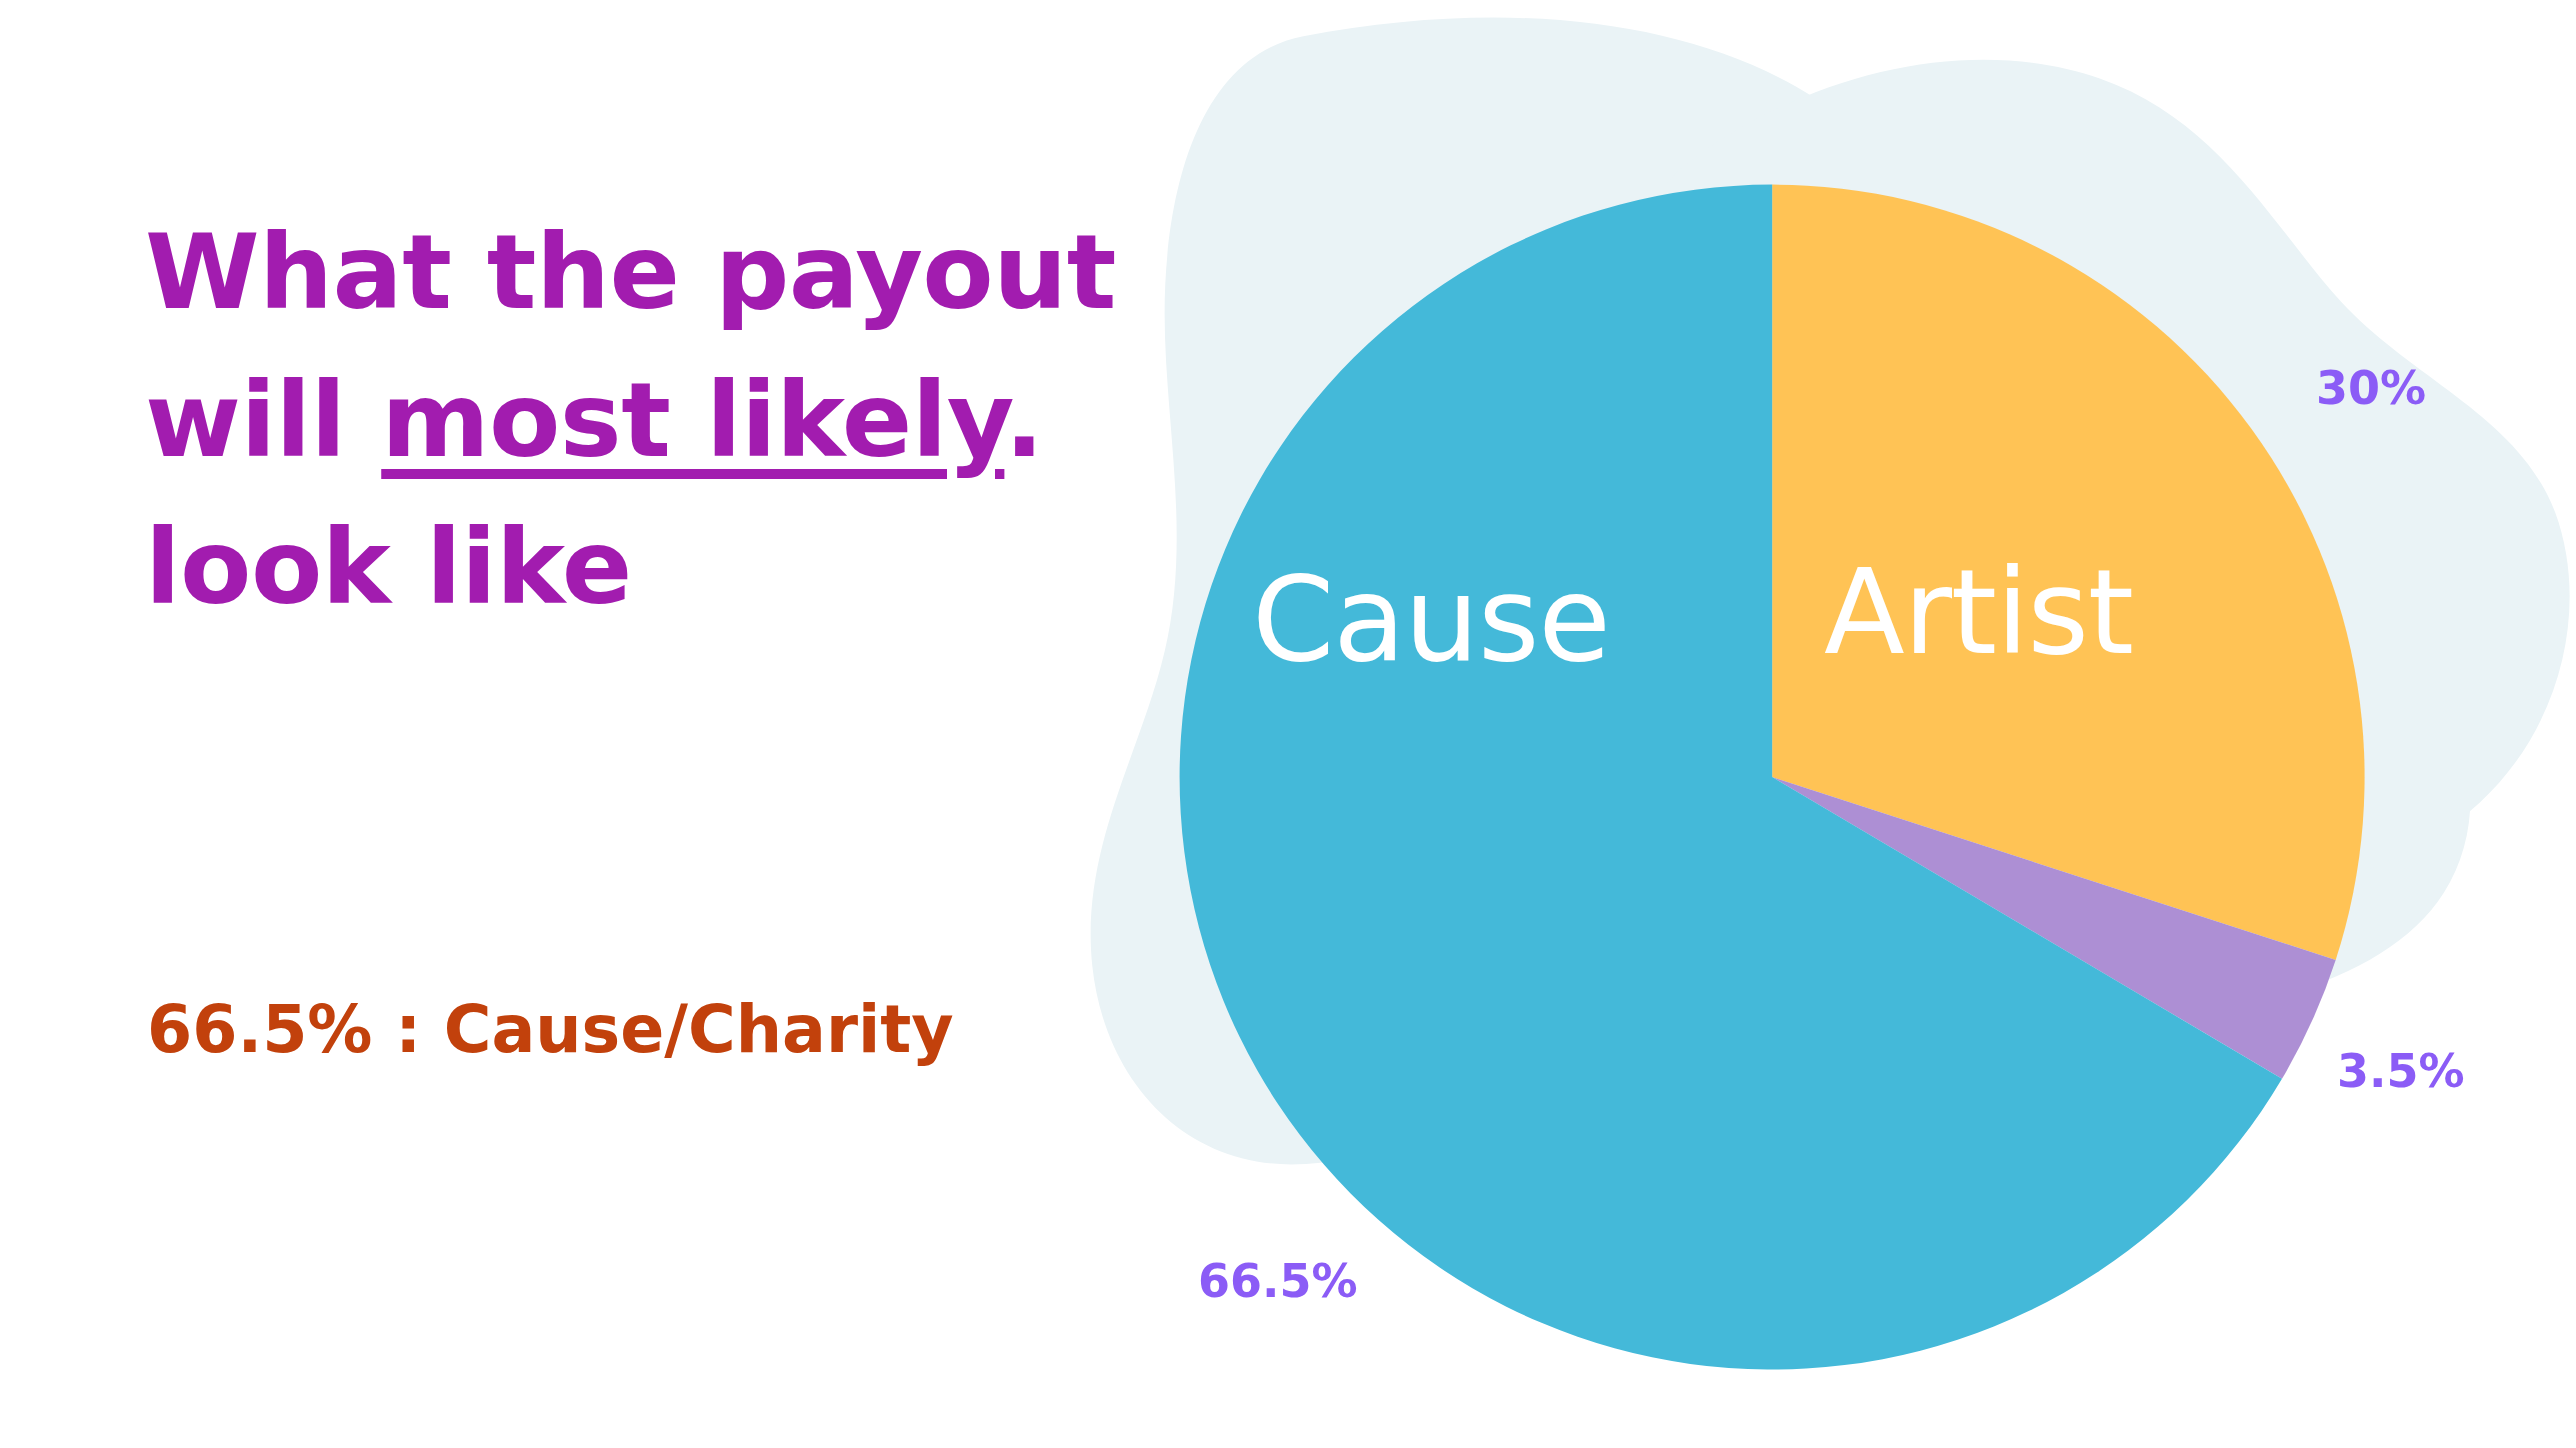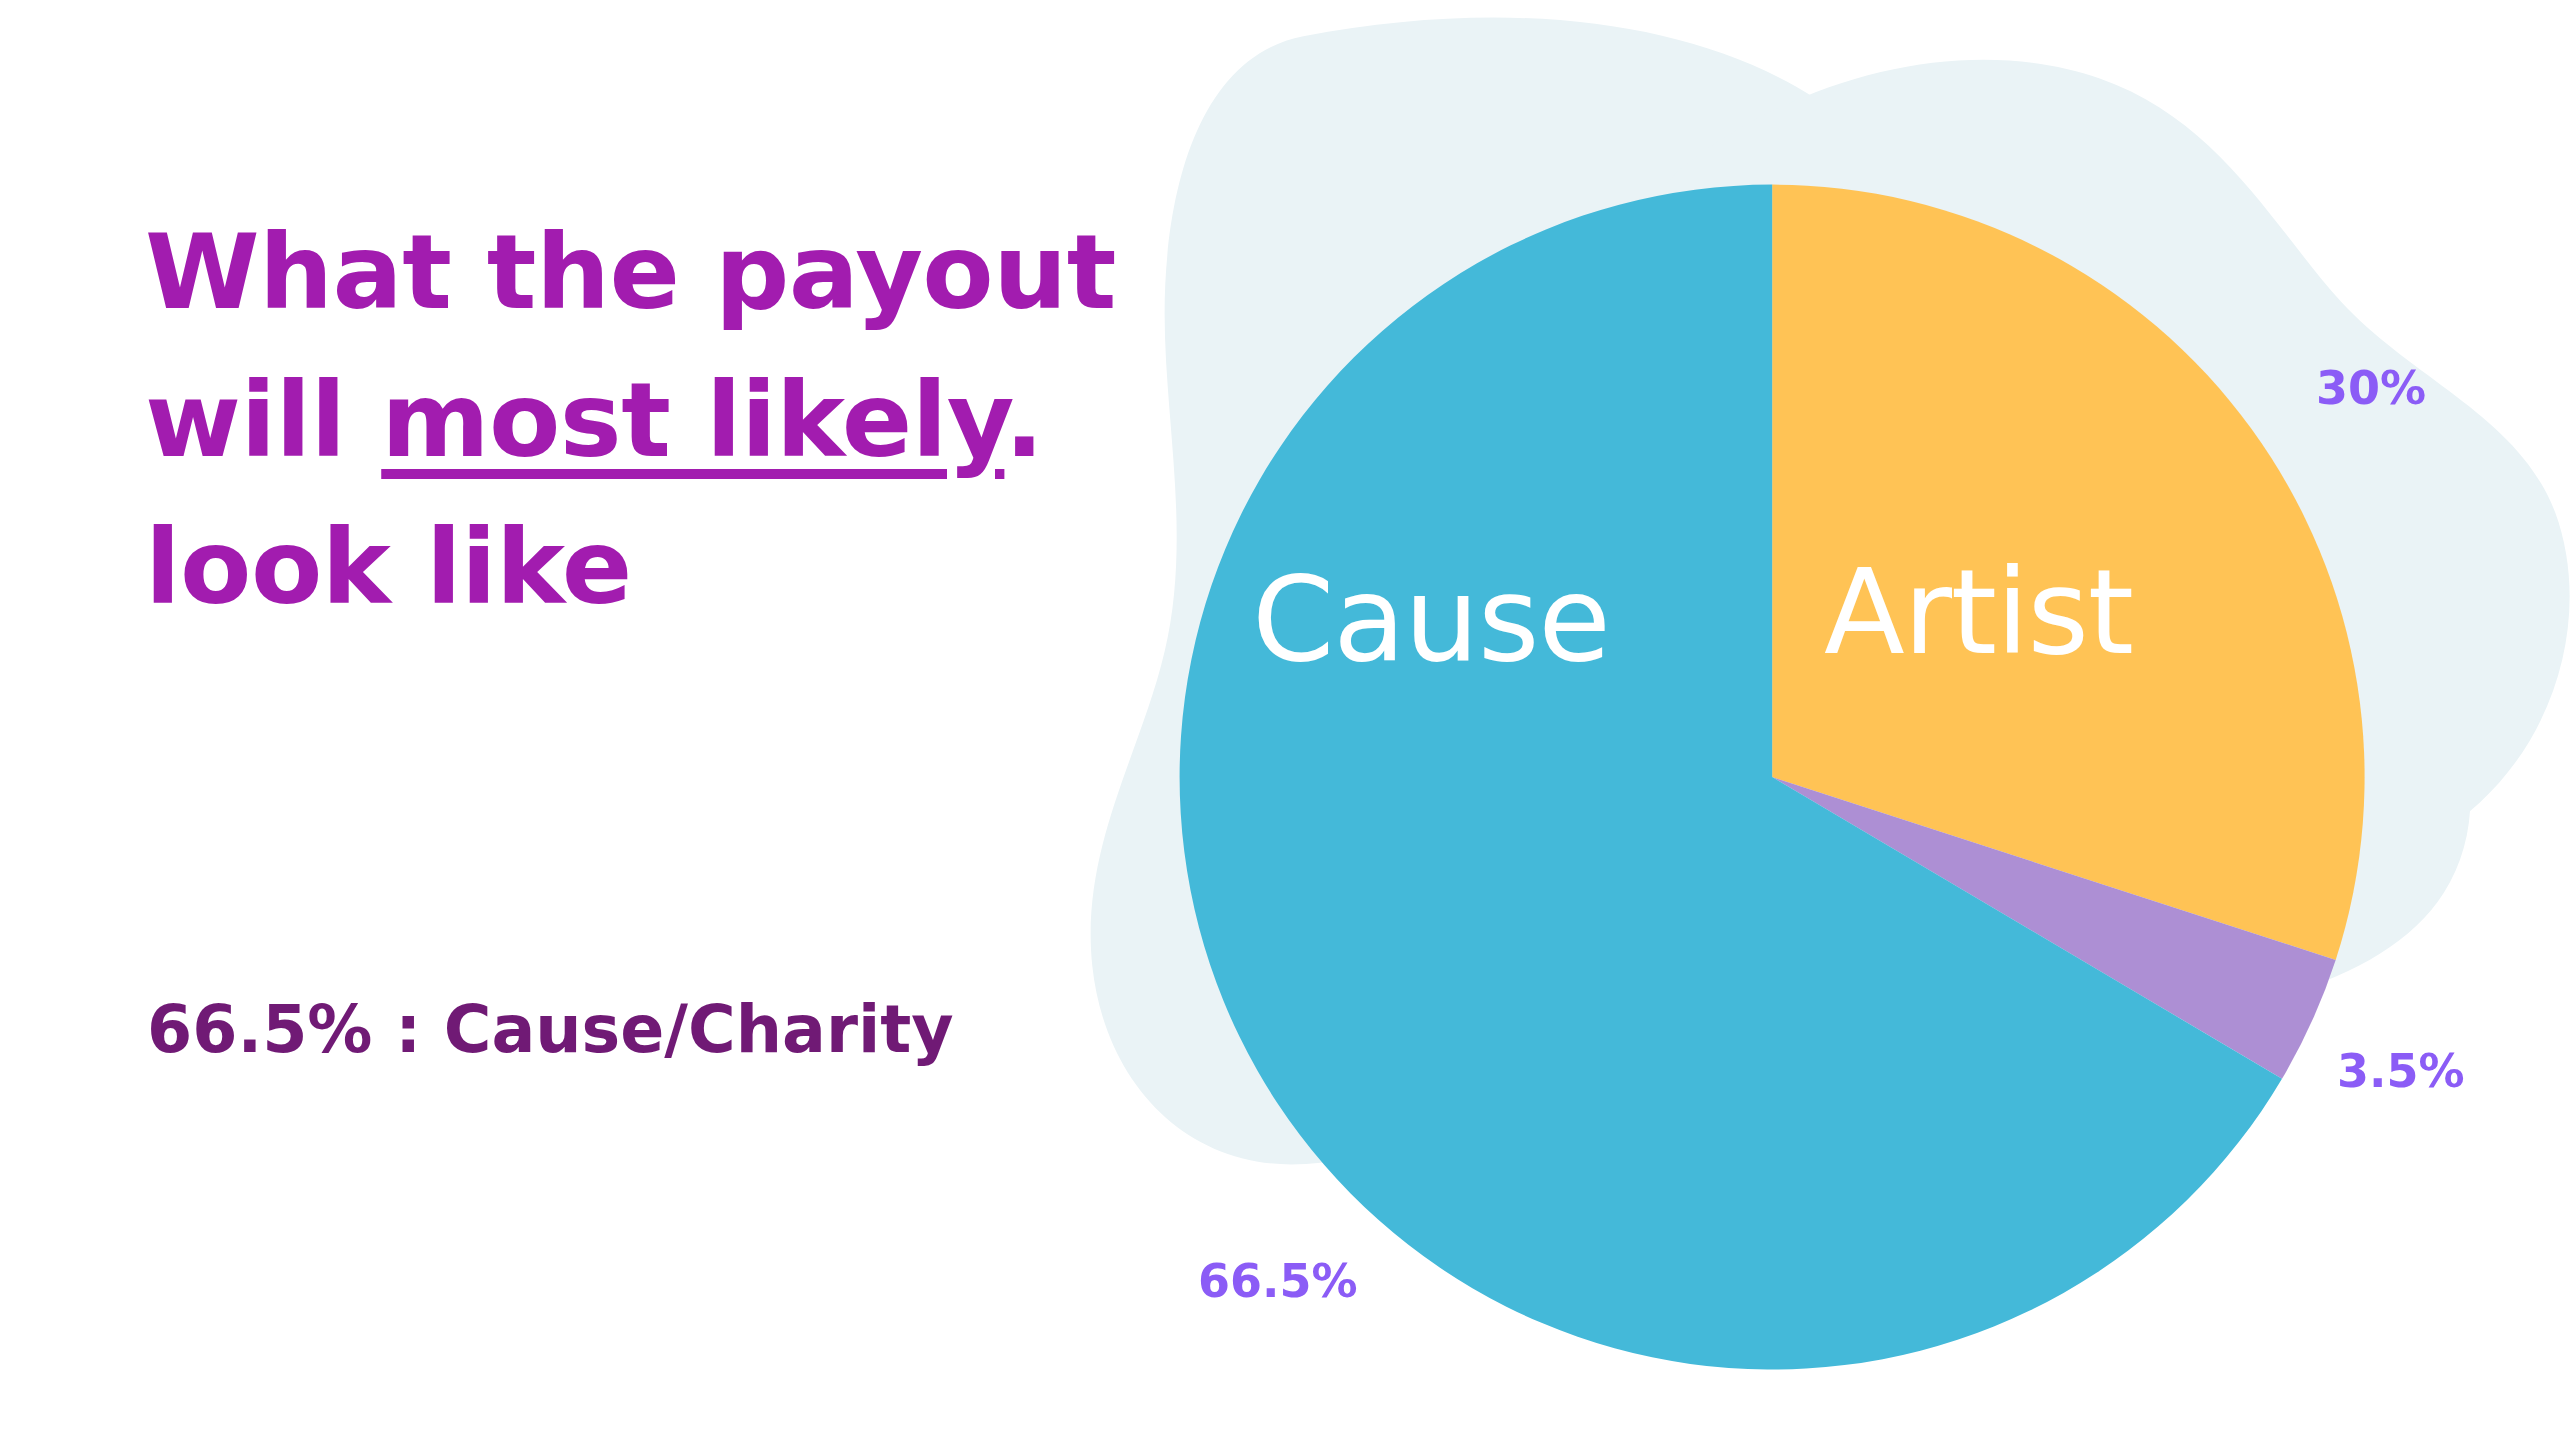--- a/index.html
+++ b/index.html
@@ -54,21 +54,21 @@
     text-decoration-thickness: 9.7px;
     text-underline-offset: 13.3px;
     margin-top: 43px;
   }
 
   
   #legend {
     position: absolute;
     left: 147px;
     top: 972px;
-    color: #701a75;
+    color: #c2410c;
     font-family: "DejaVu Sans", sans-serif;
     font-weight: 700;
     font-size: 65px;
     line-height: 1.78;
     letter-spacing: 0px;
   }
   #legend .legend-row {
     display: block;
     white-space: nowrap;
   }

